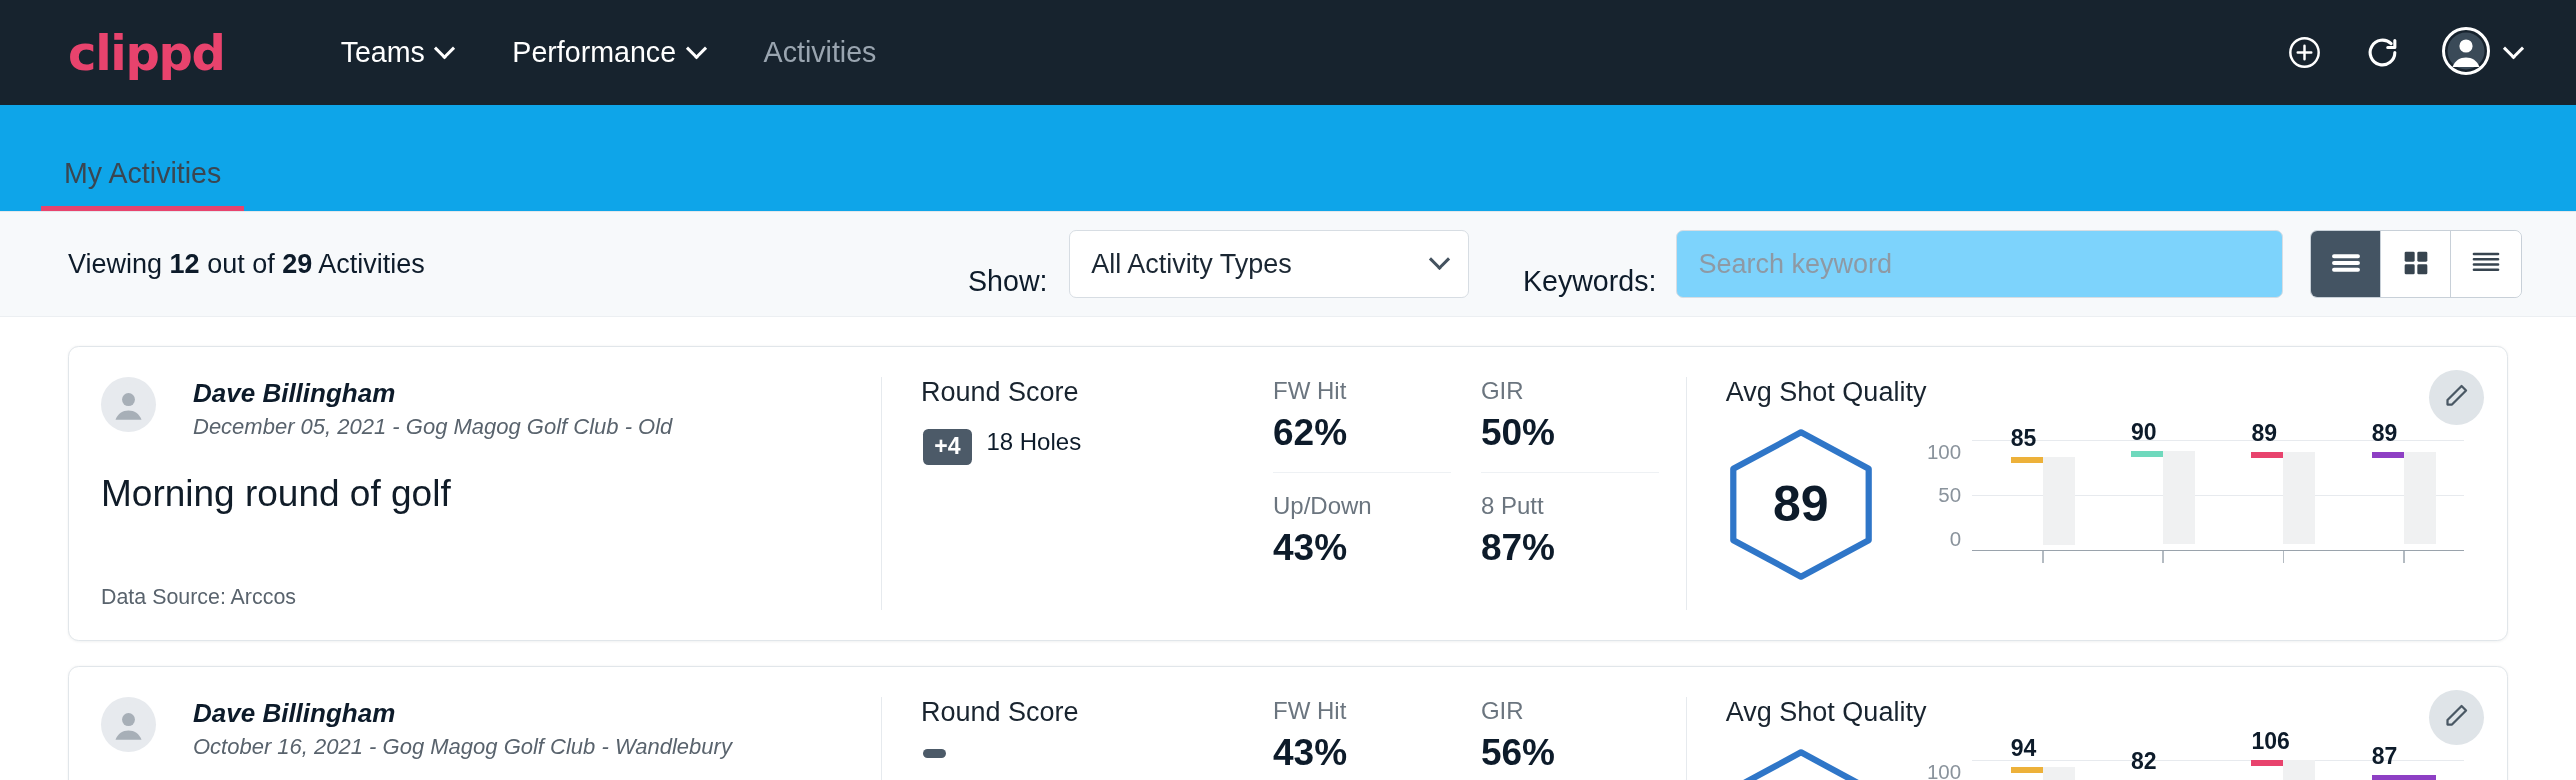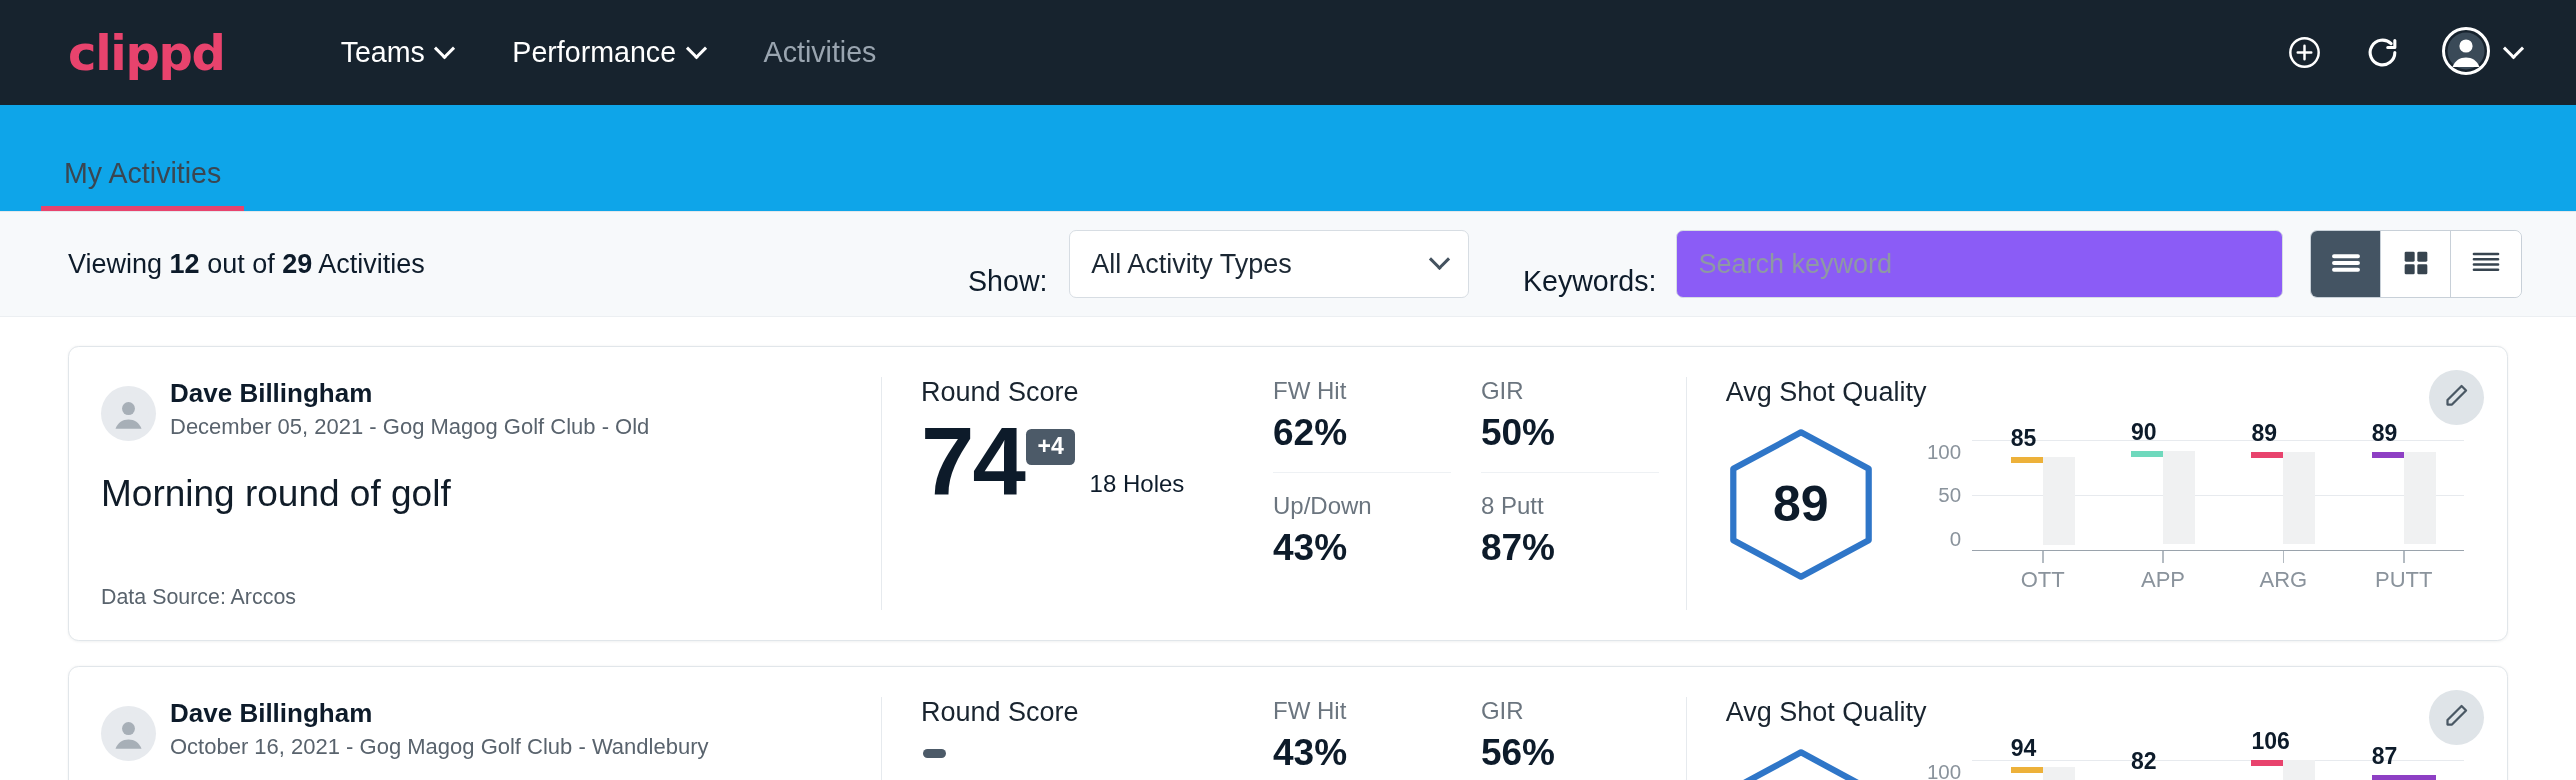--- a/index.html
+++ b/index.html
@@ -103,21 +103,21 @@
   .select .sel-chev {
     margin-left: auto;
     width: 15px; height: 15px;
     border-right: 3.6px solid #44525f;
     border-bottom: 3.6px solid #44525f;
     transform: rotate(45deg) translate(-3.6px,-3.6px);
   }
   .kw-label { font-size: 28.6px; color: #0d1b2a; margin-right: 19.6px; white-space: nowrap; }
   .search-input {
     width: 607px; height: 68px;
-    background: #8b5cf6;
+    background: #7dd3fc;
     border: 0.9px solid #d7dde3;
     border-radius: 7.1px;
     padding: 0 21.4px;
     font-size: 27px;
     color: #1b2733;
     font-family: "Liberation Sans", sans-serif;
     outline: none;
   }
   .search-input::placeholder { color: #8e99a4; }
   .viewtoggle {
@@ -150,21 +150,21 @@
     padding: 30px 0 30px 0;
     position: relative;
     margin-bottom: 25px;
     min-height: 295px;
   }
   .col-identity {
     width: 812px;
     padding: 0 36px 0 32px;
     display: flex; flex-direction: column;
   }
-  .who { display: flex; align-items: flex-end; gap: 14px; }
+  .who { display: flex; align-items: flex-start; gap: 37px; font-style: italic; }
   .who-avatar {
     width: 55px; height: 55px; border-radius: 50%;
     background: #e7eaee;
     display: flex; align-items: center; justify-content: center;
     flex: 0 0 auto;
   }
   .who-name { font-size: 26px; font-weight: 700; color: #0d1b2a; line-height: 1.25; }
   .who-meta { font-size: 22px; color: #59636d; line-height: 1.3; margin-top: 3.6px; }
   .card-title { font-size: 37px; font-weight: 400; color: #101c28; margin-top: 32px; }
   .data-source { font-size: 21.4px; color: #59636d; margin-top: auto; padding-top: 36px; }
@@ -377,21 +377,20 @@
       </div>
       <div class="card-title">Morning round of golf</div>
       <div class="data-source">Data Source: Arccos</div>
     </div>
 
     <div class="divider"></div>
 
     <div class="col-score">
       <div class="sec-label">Round Score</div>
       <div class="score-row">
-        <span class="score-big">74</span>
         <span class="score-badge">+4</span>
         <span class="holes">18 Holes</span>
       </div>
     </div>
 
     <div class="col-stats">
       <div class="stat-grid">
         <div class="stat-cell topline">
           <div class="stat-k">FW Hit</div>
           <div class="stat-v">62%</div>
@@ -453,26 +452,20 @@
                   <div class="bar-cap" style="background:#8e3fc4"></div>
                   <div class="bar-body" style="height:92px"></div>
                 </div>
               </div>
             <div class="ticks">
                 <i></i>
                 <i></i>
                 <i></i>
                 <i></i>
               </div>
-            <div class="x-labels" id="xlab-0">
-                <span>OTT</span>
-                <span>APP</span>
-                <span>ARG</span>
-                <span>PUTT</span>
-              </div>
           </div>
         </div>
       </div>
     </div>
 
     <div class="edit-btn">
       <span>
         <svg width="27" height="27" viewBox="0 0 24 24" fill="none" stroke="#4a5864" stroke-width="2" stroke-linecap="round" stroke-linejoin="round">
           <path d="M16.5 3.5l4 4L8 20H4v-4z"></path>
         </svg>

